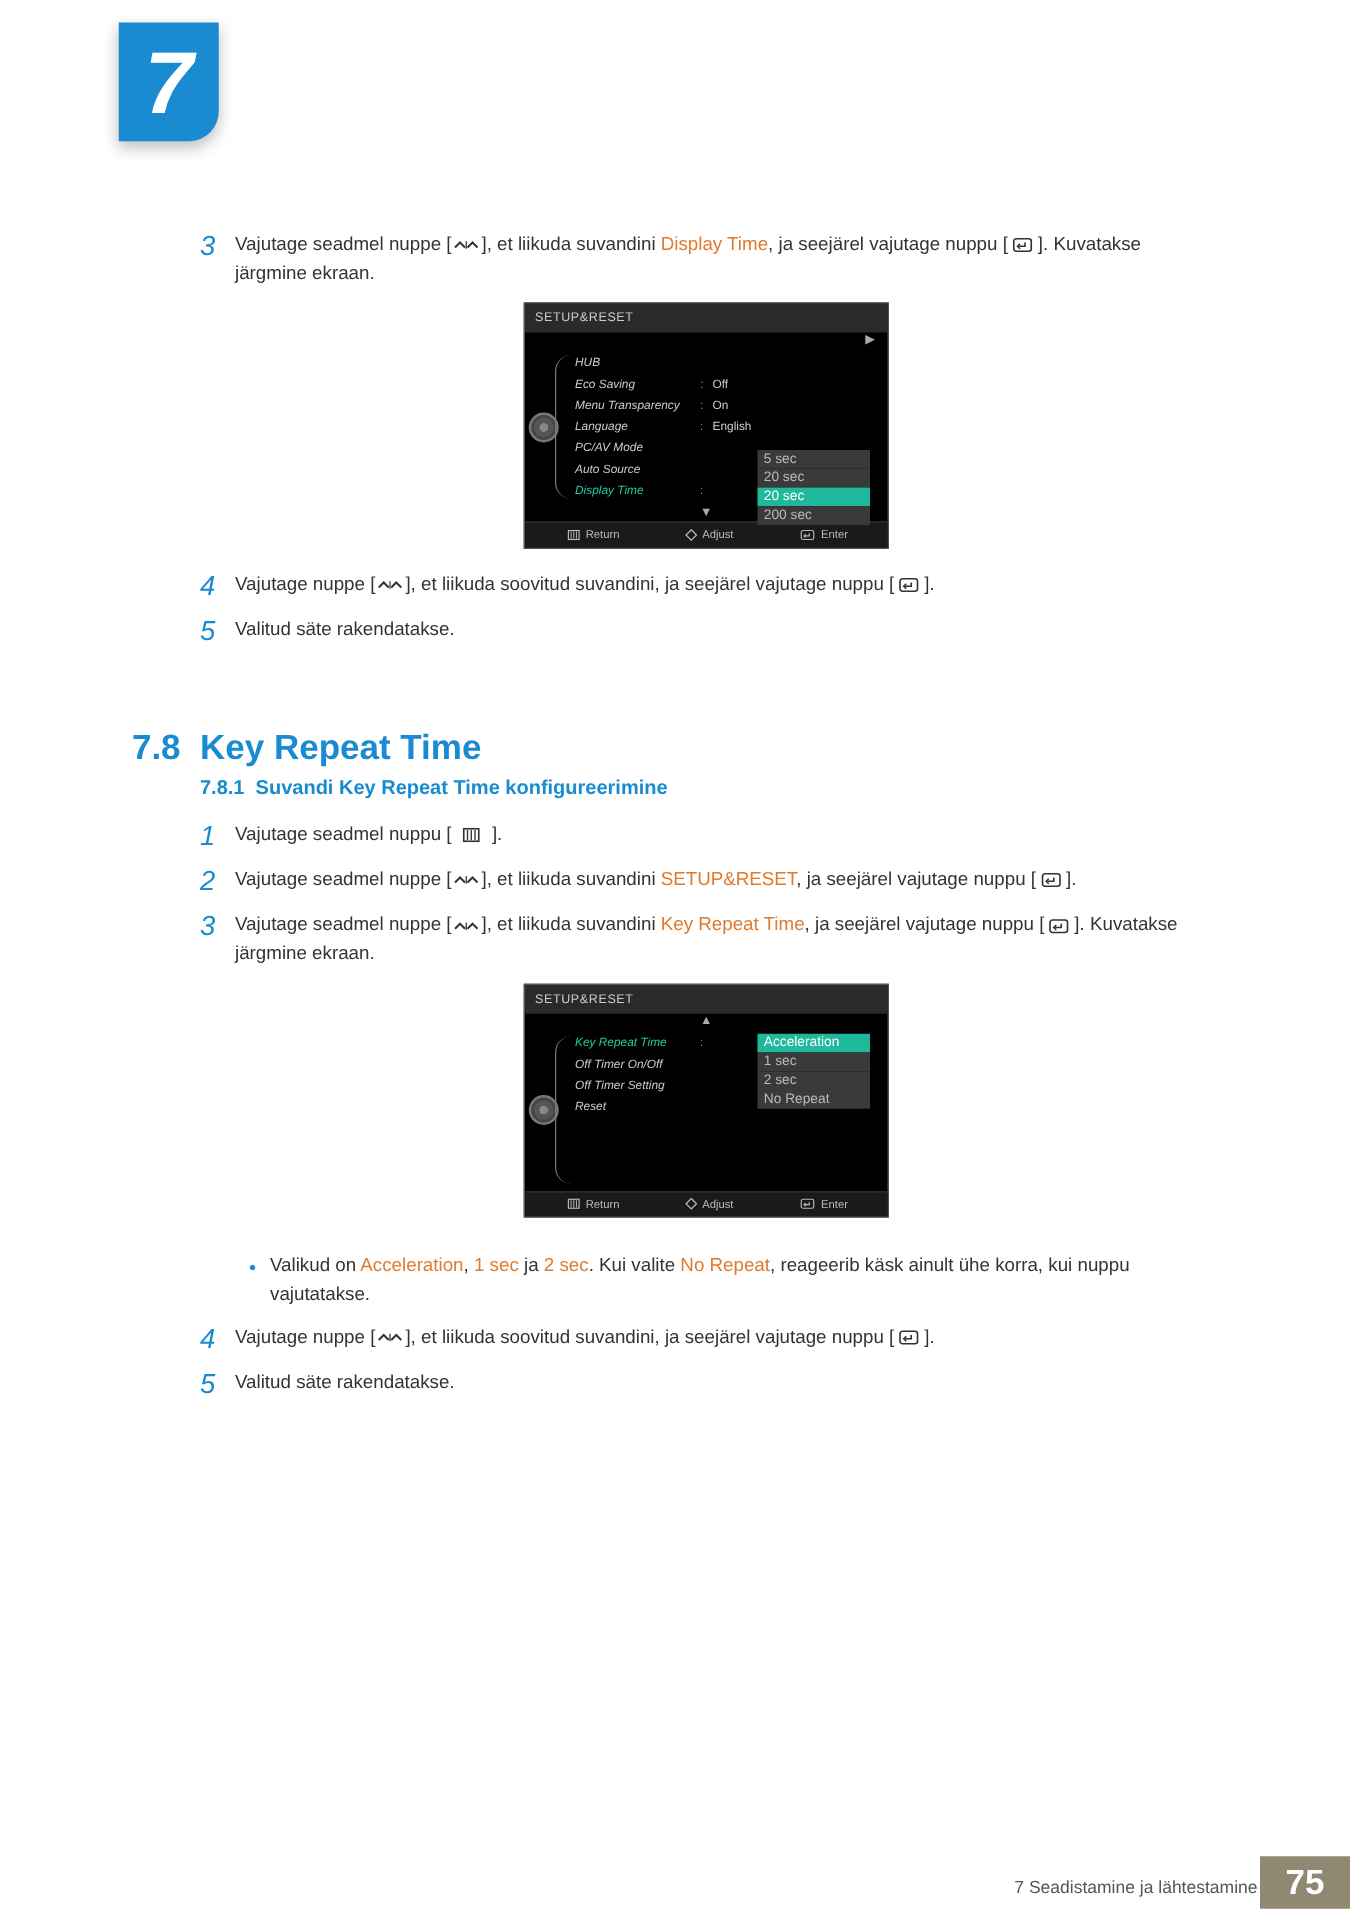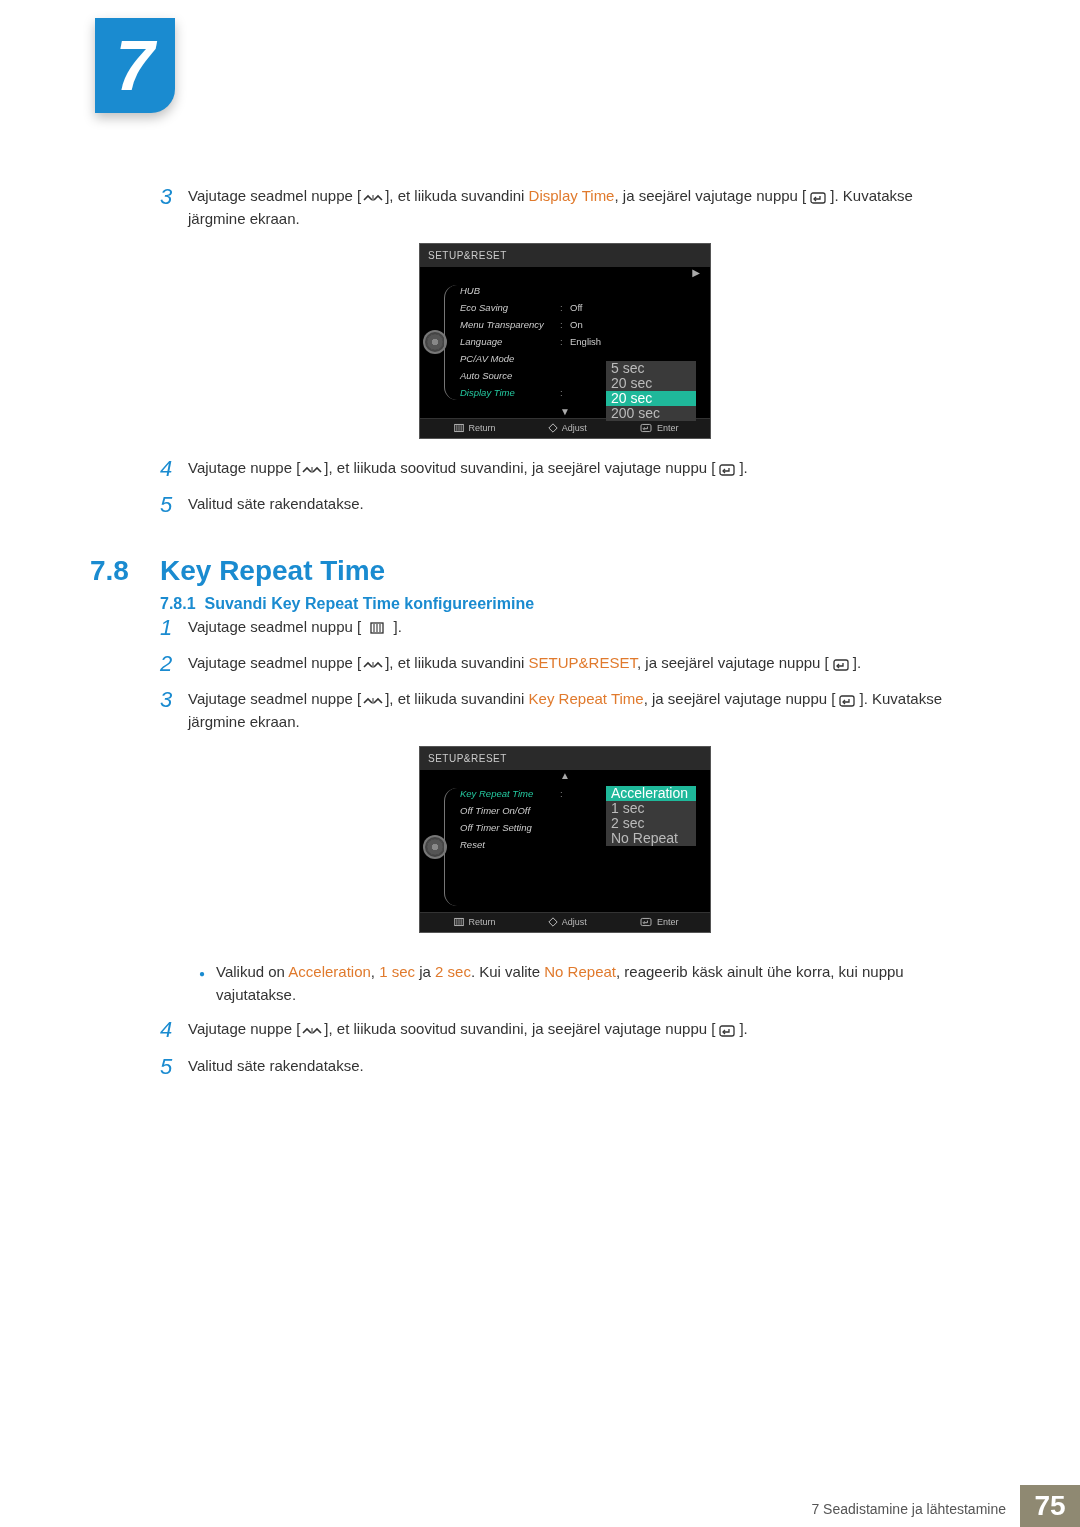--- a/index.html
+++ b/index.html
@@ -149,21 +149,21 @@
   .osd-val {
     flex: 1;
   }
   .osd-label.active {
     color: #24c9a0;
   }
   .osd-options {
     position: absolute;
     right: 14px;
     width: 90px;
-    font-size: 14px;
+    font-size: 11px;
   }
   .osd-opt {
     padding: 1px 5px;
     background: #3a3a3a;
     color: #bbb;
     line-height: 13px;
   }
   .osd-opt.sel {
     background: #1fb89a;
     color: #fff;
@@ -178,42 +178,44 @@
     color: #bbb;
   }
   .osd-footer span svg {
     vertical-align: middle;
     margin-right: 3px;
   }
   
   .sec-row {
     display: flex;
     align-items: baseline;
-    margin-top: 32px;
+    margin-top: 60px;
     margin-left: -70px;
+    text-align: center;
   }
   .sec-num {
     width: 70px;
     font-size: 28px;
     color: #1a8bd0;
     font-weight: bold;
   }
   .sec-title {
     font-size: 28px;
     color: #1a8bd0;
     font-weight: bold;
   }
   .sec-intro {
     margin-top: 30px;
     margin-bottom: 30px;
   }
   .subsec {
     color: #1a8bd0;
     font-weight: bold;
     font-size: 16px;
+    margin-bottom: 14px;
   }
   .bullet-row {
     display: flex;
     margin-top: 10px;
   }
   .bullet-dot {
     width: 28px;
     flex-shrink: 0;
     text-align: center;
     color: #1a8bd0;
@@ -225,21 +227,21 @@
     position: absolute;
     right: 0;
     bottom: 0;
     width: 100%;
     height: 42px;
   }
   .footer-pg {
     position: absolute;
     right: 0;
     bottom: 0;
-    width: 60px;
+    width: 72px;
     height: 42px;
     background: #8f8972;
     color: #fff;
     font-size: 28px;
     font-weight: bold;
     display: flex;
     align-items: center;
     justify-content: center;
   }
   .footer-text {

